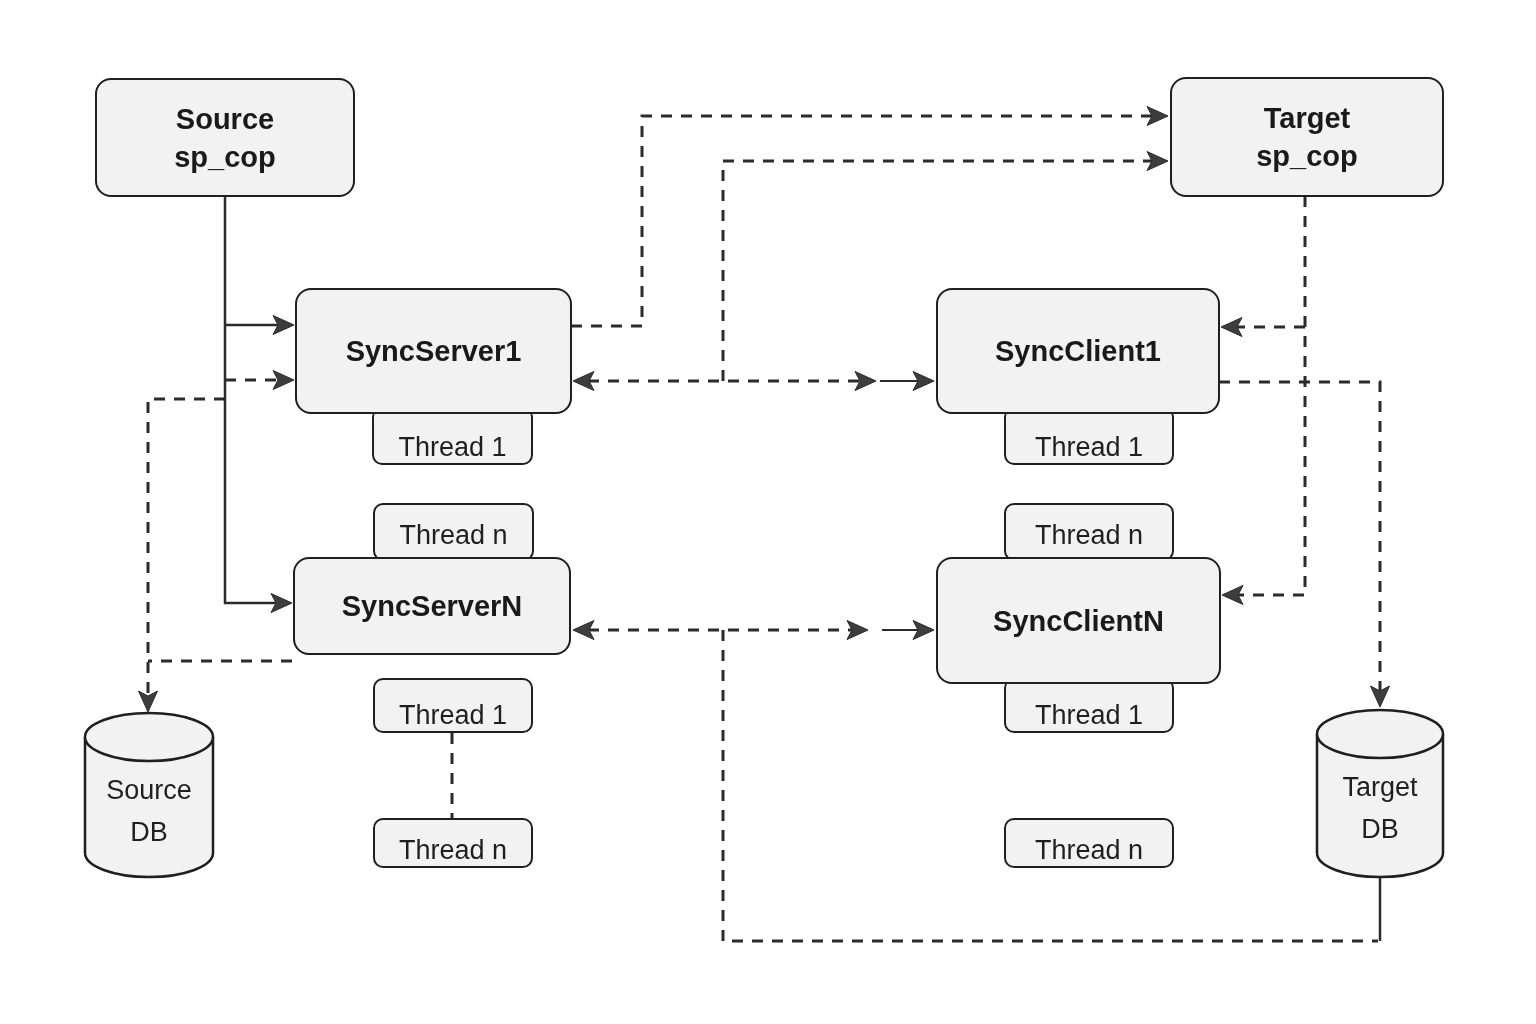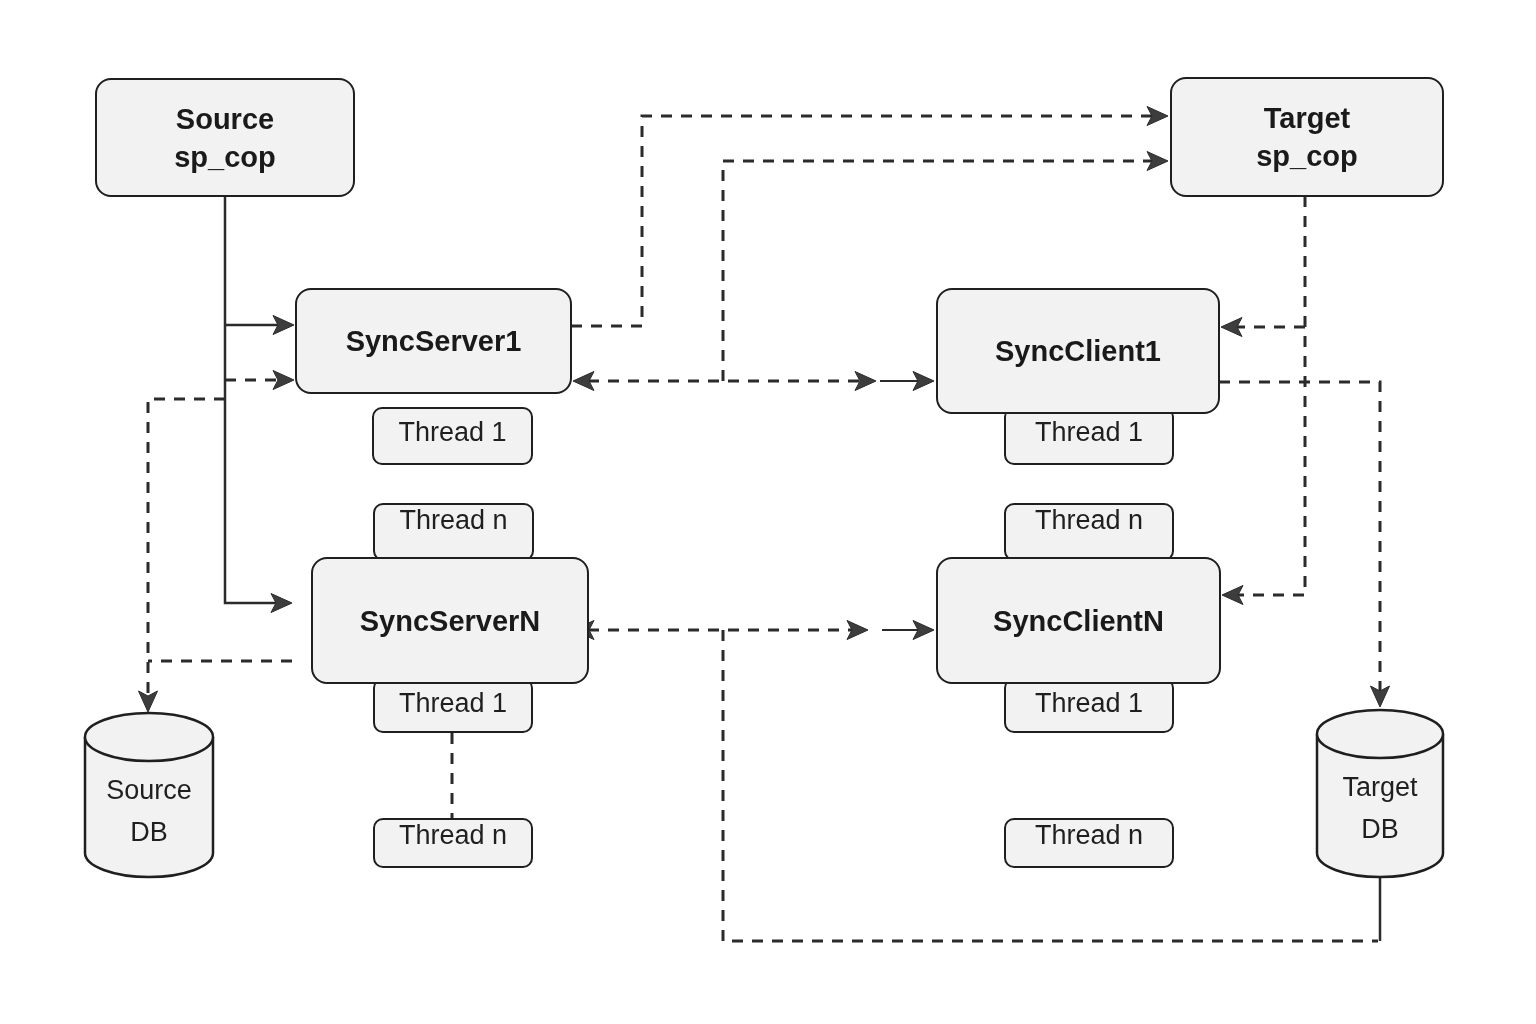--- a/index.html
+++ b/index.html
@@ -15,21 +15,21 @@
   .cyl{fill:#f2f2f2;stroke:#1f1f1f;stroke-width:2.5;}
   .node{
     position:absolute;box-sizing:border-box;background:#f2f2f2;
     border:2.5px solid #1f1f1f;border-radius:16px;z-index:3;
     display:flex;flex-direction:column;align-items:center;justify-content:center;
     text-align:center;font-weight:bold;font-size:29px;color:#1a1a1a;line-height:38px;
   }
   .tab{
     position:absolute;box-sizing:border-box;background:#f2f2f2;
     border:2.5px solid #1f1f1f;border-radius:10px;z-index:2;
-    display:flex;align-items:flex-start;justify-content:center;
+    display:flex;align-items:flex-end;justify-content:center;
     font-size:27px;color:#1f1f1f;font-weight:normal;
   }
   .tab.below{padding-top:8px;}
   .tab.above{padding-bottom:8px;}
   .dblabel{
     position:absolute;z-index:2;display:flex;flex-direction:column;
     align-items:center;justify-content:center;text-align:center;
     font-size:27px;color:#1f1f1f;line-height:42px;
   }
 </style>
@@ -109,27 +109,27 @@
 </div>
 
 <div class="node" style="left:95px;top:78px;width:260px;height:119px;">
   <span>Source</span>
   <span>sp_cop</span>
 </div>
 <div class="node" style="left:1170px;top:77px;width:274px;height:120px;">
   <span>Target</span>
   <span>sp_cop</span>
 </div>
-<div class="node" style="left:295px;top:288px;width:277px;height:106px;">
+<div class="node" style="left:295px;top:288px;width:277px;height:126px;">
   <span>SyncServer1</span>
 </div>
 <div class="node" style="left:936px;top:288px;width:284px;height:126px;text-align:center;">
   <span>SyncClient1</span>
 </div>
-<div class="node" style="left:311px;top:557px;width:278px;height:127px;">
+<div class="node" style="left:293px;top:557px;width:278px;height:98px;">
   <span>SyncServerN</span>
 </div>
 <div class="node" style="left:936px;top:557px;width:285px;height:127px;justify-content:center;">
   <span>SyncClientN</span>
 </div>
 
 <div class="dblabel" style="left:85px;top:758px;width:128px;height:105px;">
   <span>Source</span>
   <span>DB</span>
 </div>

